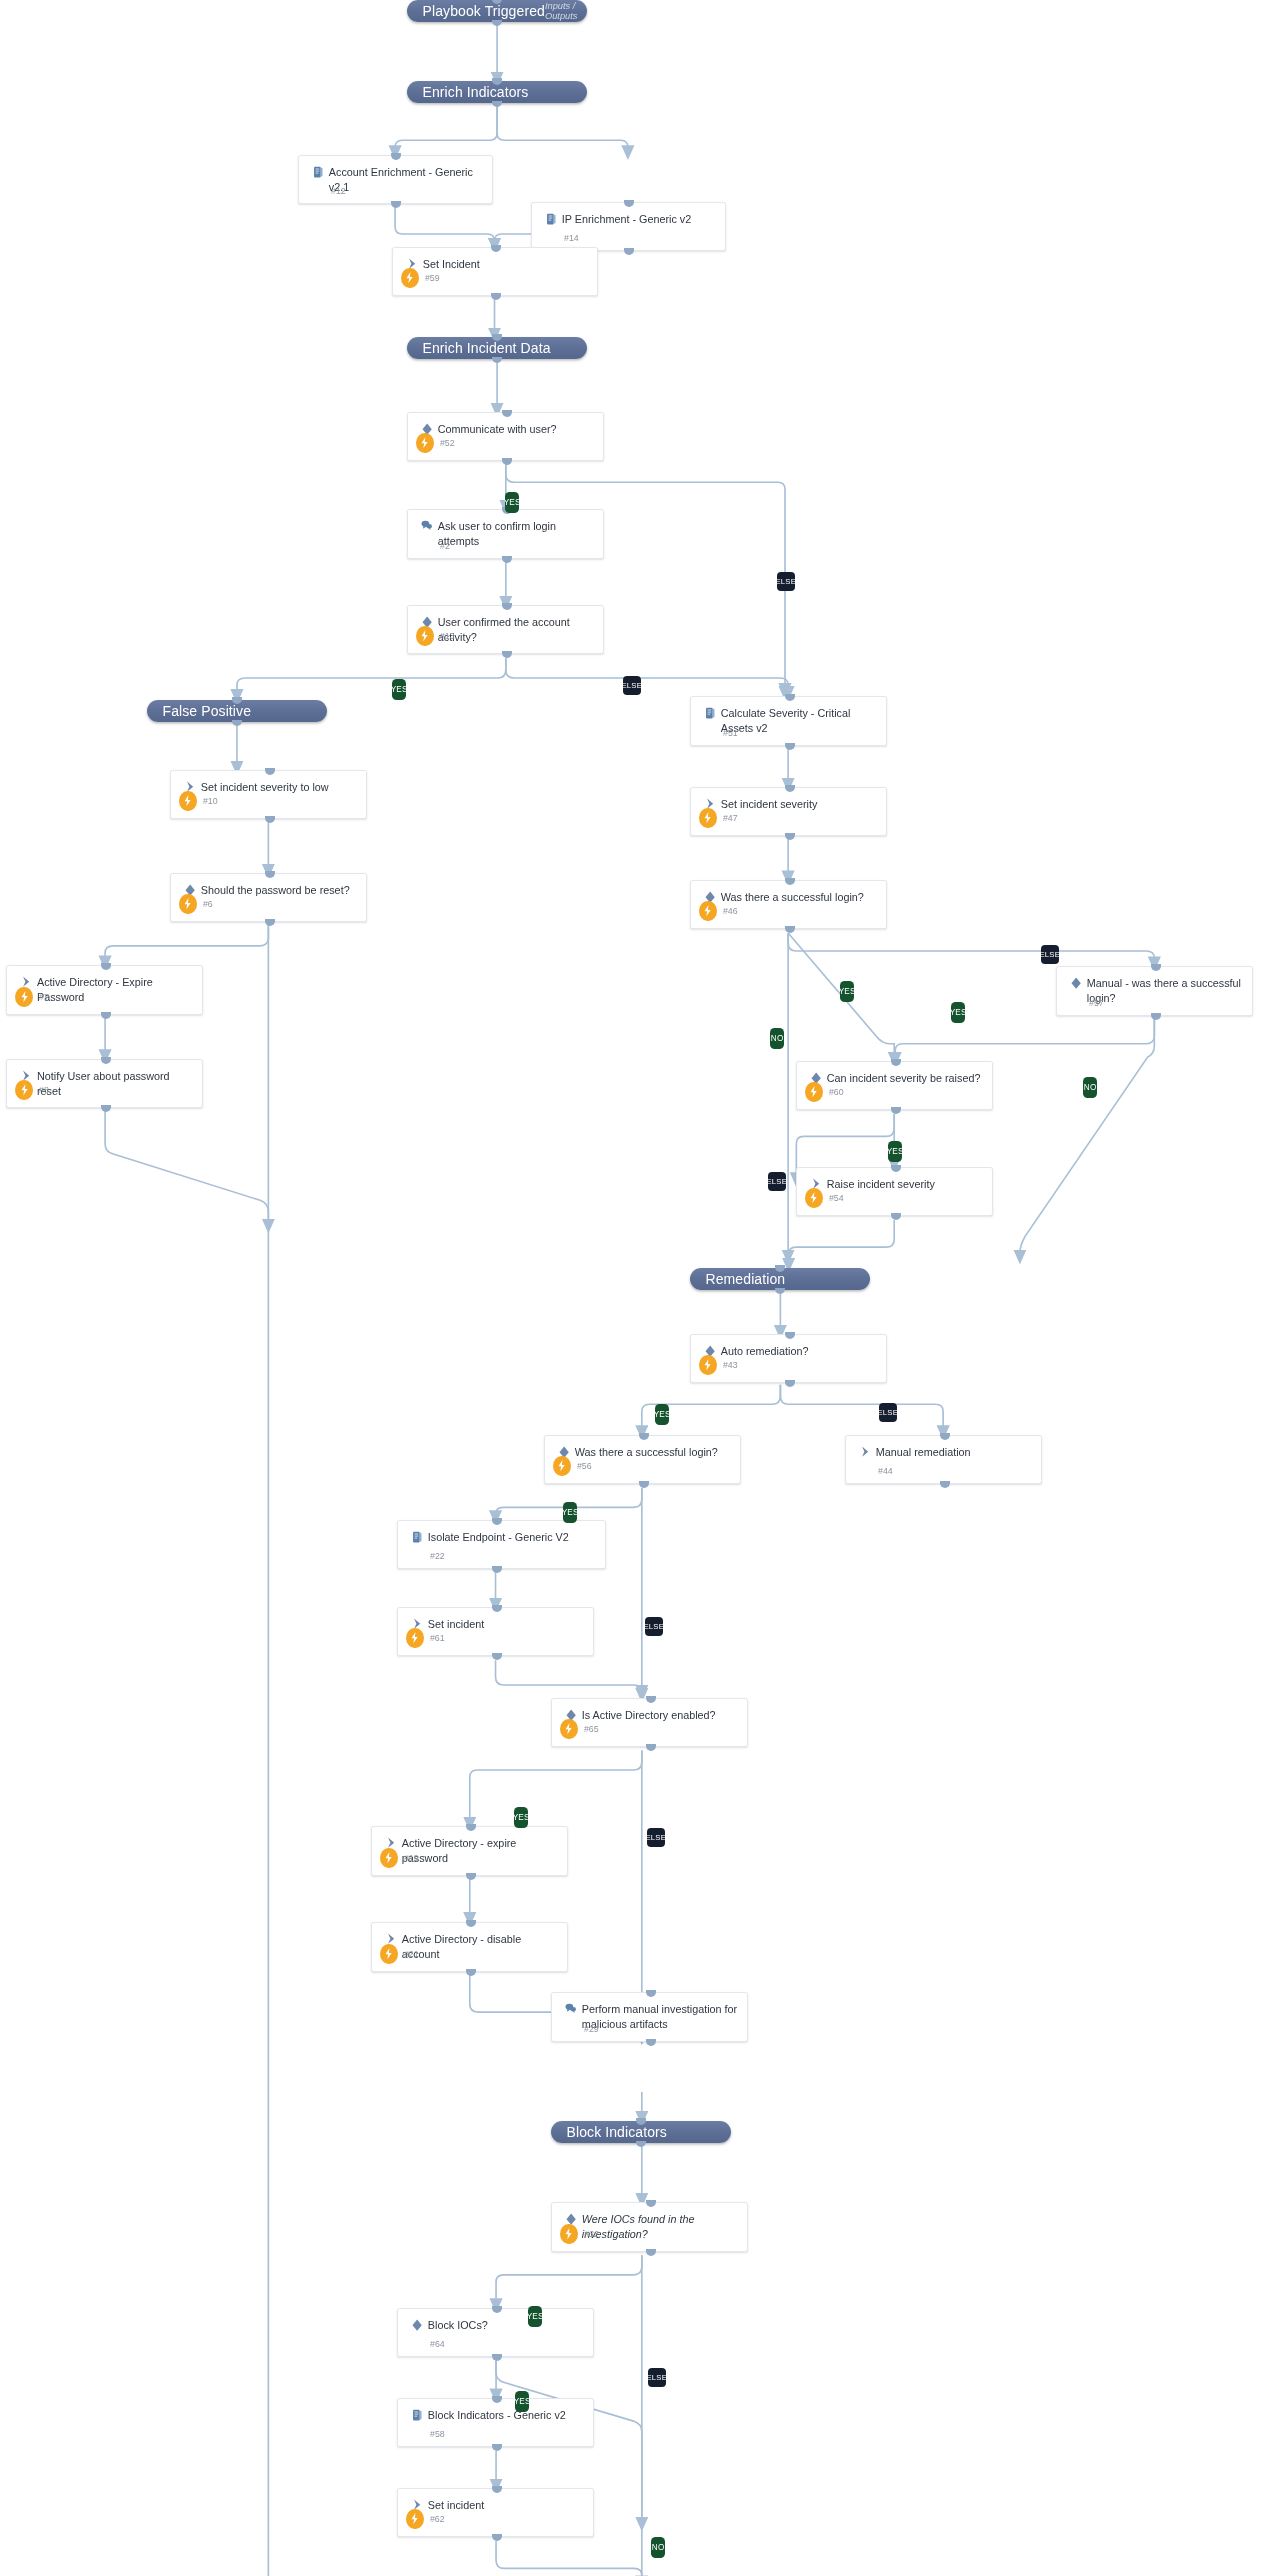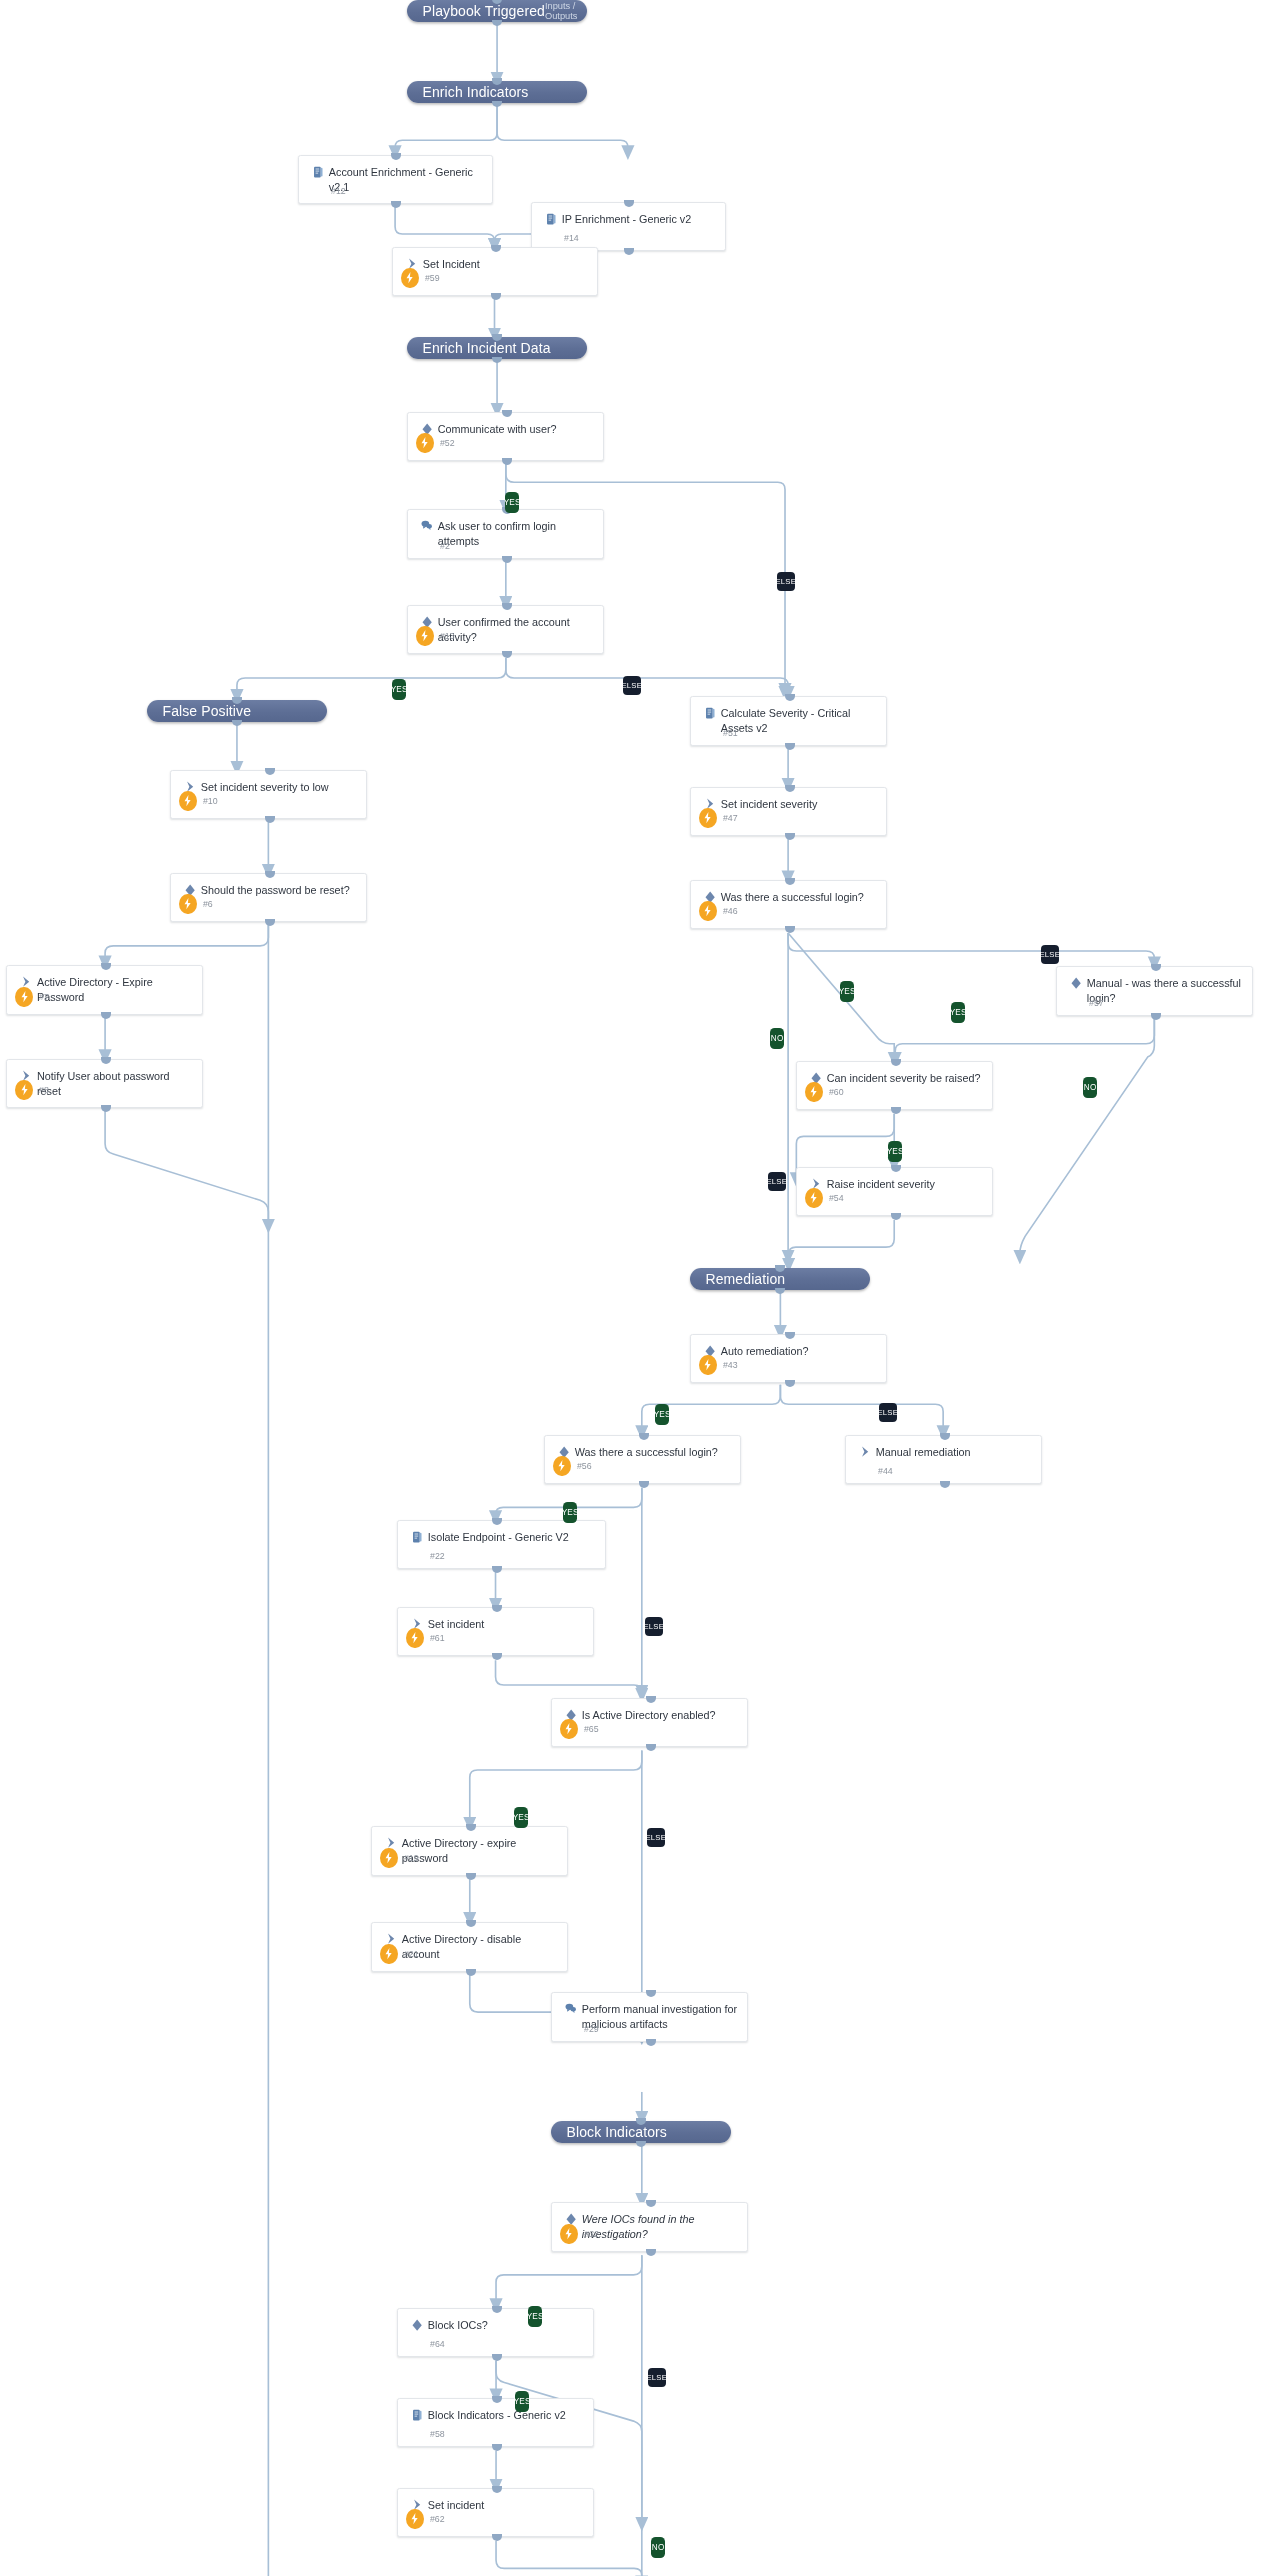--- a/index.html
+++ b/index.html
@@ -13,21 +13,21 @@
     position:absolute;
     background:linear-gradient(180deg,#6c7da3 0%,#5d6e95 55%,#56678e 100%);
     border-radius:31px;
     box-shadow:0 1.5px 2.6px rgba(0,0,0,0.28);
     display:flex;align-items:center;
     color:#ffffff;
     box-sizing:border-box;
     padding:0 15.5px;
   }
   .section-node .sec-title{font-size:14px;letter-spacing:0.1px;white-space:nowrap;}
-  .section-node .sec-sub{font-size:9.3px;color:#cfd8e6;margin-left:auto;padding-right:2px;}
+  .section-node .sec-sub{font-size:9.3px;color:#cfd8e6;margin-left:auto;padding-right:2px;font-style:italic;}
 
   
   .task-node{
     position:absolute;
     background:#ffffff;
     border:0.5px solid #e3e6ea;
     border-radius:2.6px;
     box-shadow:0 1px 2.1px rgba(30,40,60,0.14);
     box-sizing:border-box;
   }

